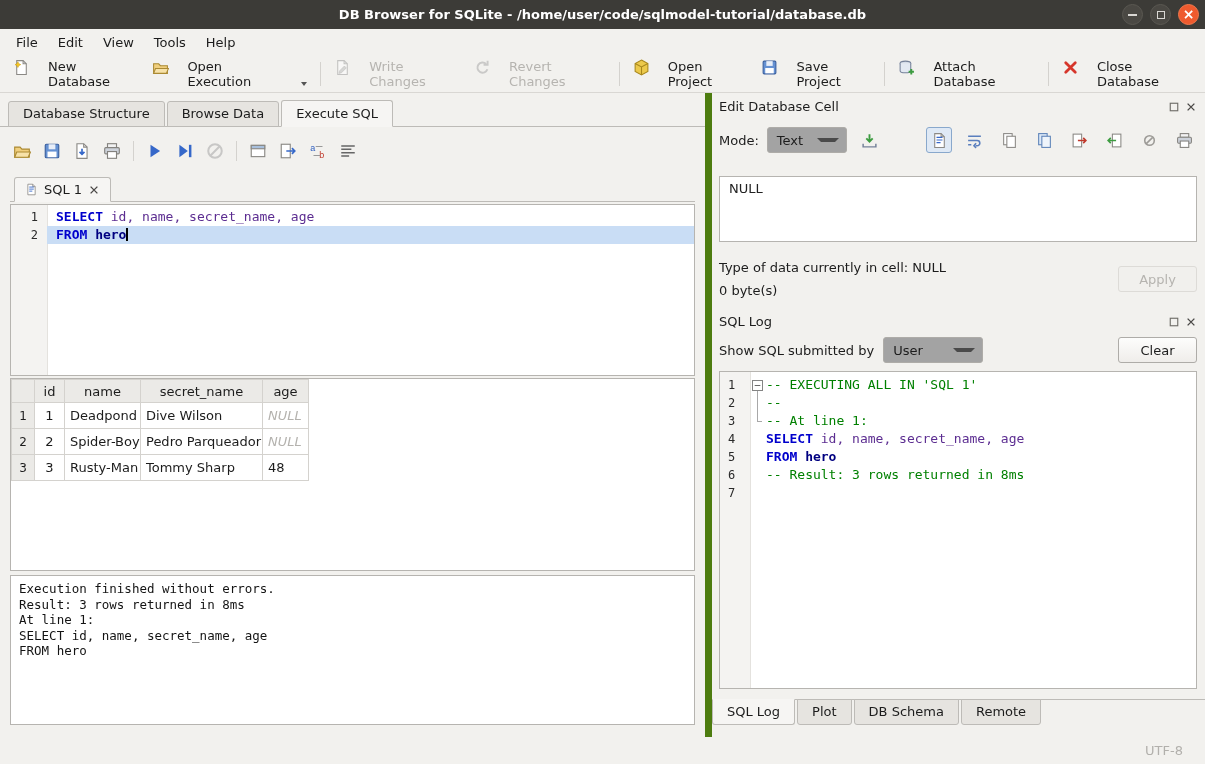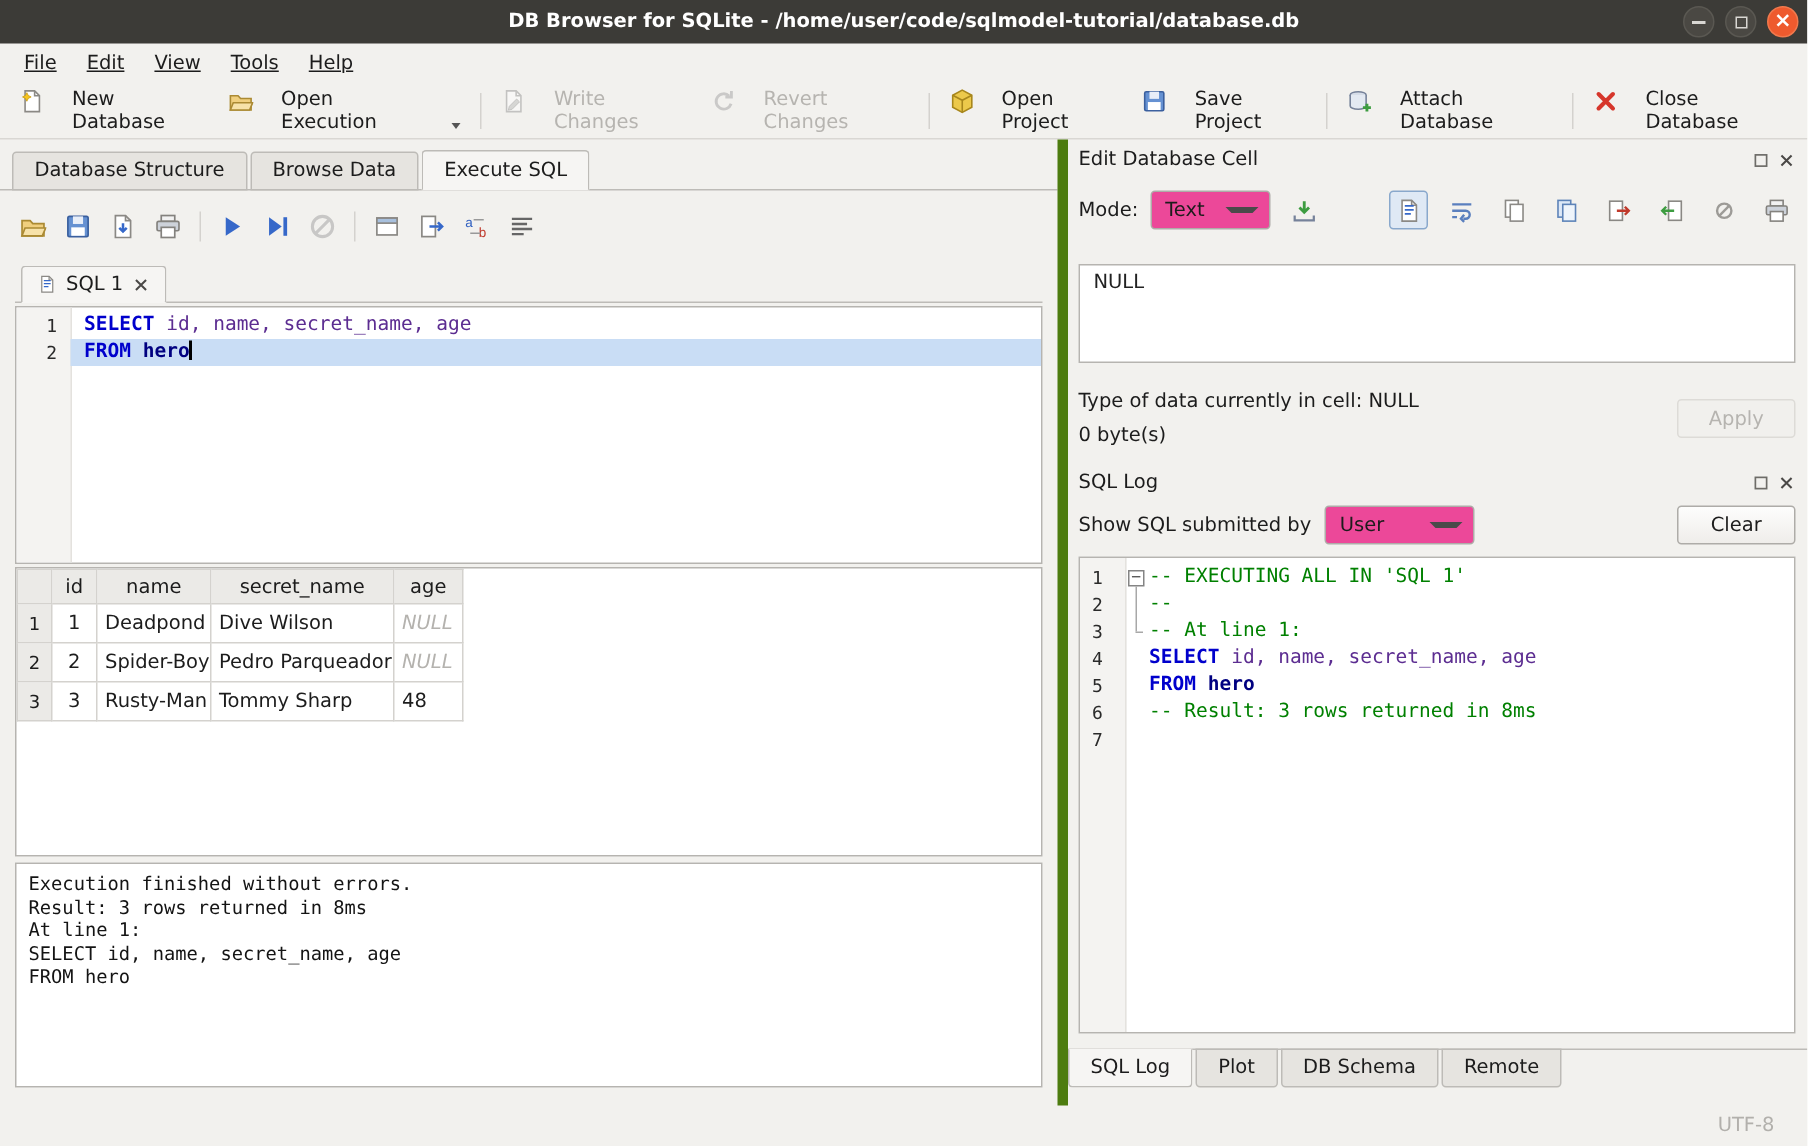--- a/index.html
+++ b/index.html
@@ -12,21 +12,21 @@
   .win-controls{position:absolute;right:6px;top:4px;display:flex;gap:7px;}
   .win-btn{width:21px;height:21px;border-radius:50%;background:#4a4843;border:1px solid #5a5852;box-sizing:border-box;
     display:flex;align-items:center;justify-content:center;cursor:pointer;}
   .win-btn.close{background:var(--closebtn);border-color:#f1794d;}
   .wg-bar{width:9px;height:2px;background:#d9d7d3;display:block;}
   .wg-sq{width:8px;height:8px;border:1.5px solid #d9d7d3;display:block;box-sizing:border-box;}
   .wg-x{color:#fff;font-size:14px;font-weight:bold;line-height:1;margin-top:-1px;}
 
   
   .menubar{height:26px;flex:none;display:flex;align-items:center;padding-left:6px;}
-  .menu-item{padding:3px 10px;border-radius:2px;cursor:default;text-decoration:underline;}
+  .menu-item{padding:3px 10px;border-radius:2px;cursor:default;}
 
   
   .toolbar{height:37px;flex:none;display:flex;align-items:center;padding:0 5px;border-bottom:1px solid #d9d7d3;}
   .tb-btn{display:flex;align-items:flex-start;gap:18px;padding:6px 8px;border-radius:3px;}
   .tb-btn.disabled{color:#b6b4b0;}
   .tb-btn.disabled .icon{filter:grayscale(1) opacity(.45);}
   .tb-sep{width:1px;height:24px;background:#d4d2ce;margin:0 5px;}
   .chevron{width:0;height:0;border-left:3.5px solid transparent;border-right:3.5px solid transparent;border-top:4px solid #555;
     align-self:flex-end;margin:0 0 3px 1px;}
 
@@ -89,21 +89,21 @@
 
   
   .right-pane{flex:1;min-width:0;border-left:7px solid #4d7c0f;display:flex;flex-direction:column;}
   .panel-title{margin:6px 8px 0 7px;display:flex;align-items:center;font-size:13px;}
   .panel-title.second{margin-top:16px;}
   .ph-icons{margin-left:auto;display:flex;gap:5px;align-items:center;}
   .ph-btn{width:12px;height:12px;display:inline-flex;}
   .ph-btn svg{width:12px;height:12px;}
 
   .mode-row{margin:12px 8px 0 7px;display:flex;align-items:center;height:28px;}
-  .combo{height:26px;box-sizing:border-box;border:1px solid #aeaca8;background:#ec4899;border-radius:3px;
+  .combo{height:26px;box-sizing:border-box;border:1px solid #aeaca8;background:#a3a3a3;border-radius:3px;
     display:flex;align-items:center;padding:0 7px 0 9px;margin-left:8px;min-width:80px;}
   .combo .arrow{margin-left:auto;padding-left:14px;width:0;height:0;border-left:4px solid transparent;border-right:4px solid transparent;border-top:4.5px solid #4a4a4a;box-sizing:content-box;}
   .user-combo{min-width:100px;margin-left:9px;}
   #cell-import-btn{margin-left:10px;display:flex;}
   .cell-icons{margin-left:auto;display:flex;gap:9px;align-items:center;}
   .icon-btn{width:24px;height:24px;display:flex;align-items:center;justify-content:center;border:1px solid transparent;border-radius:3px;}
   .icon-btn.pressed{border-color:#89a8cc;background:#dfe9f5;}
 
   .cell-box{margin:22px 8px 0 7px;height:66px;flex:none;background:#fff;border:1px solid #b6b4b0;box-sizing:border-box;
     padding:4px 9px;font-size:13px;color:#222;}

